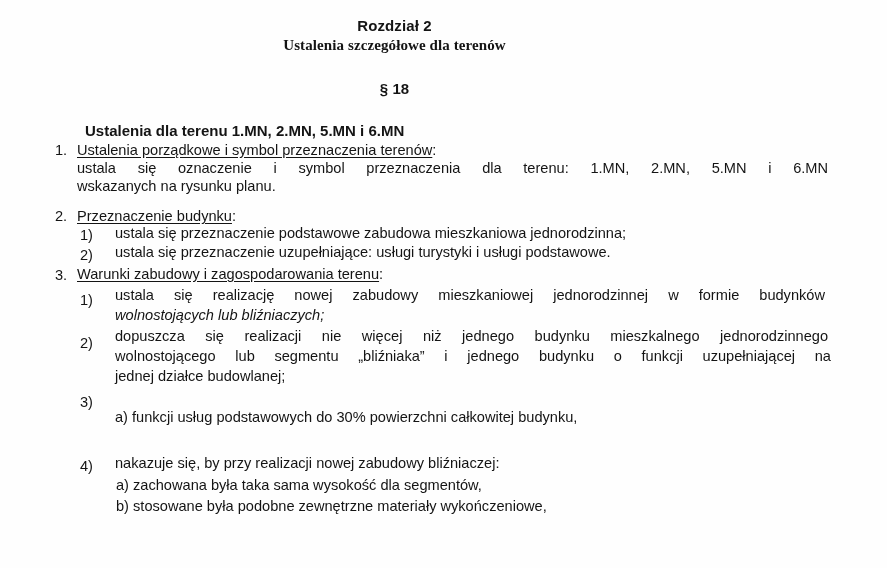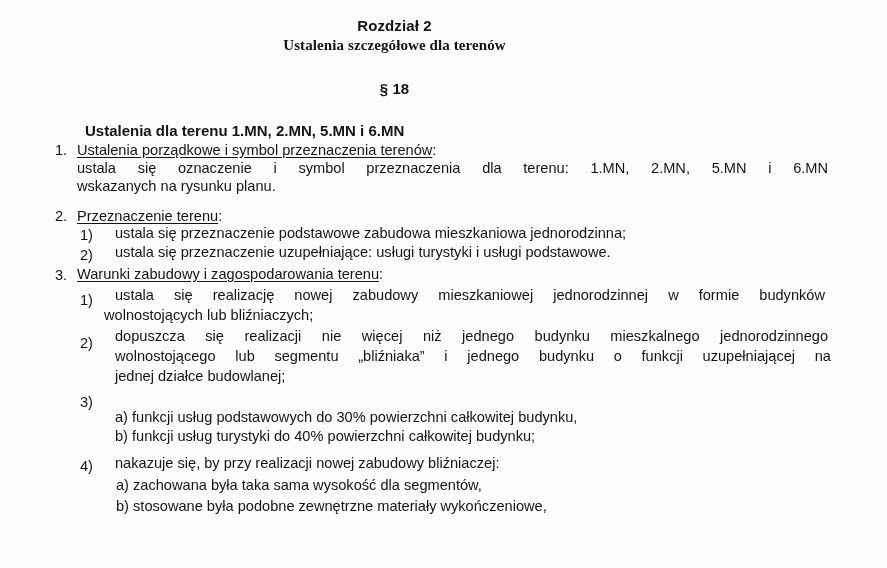--- a/index.html
+++ b/index.html
@@ -59,43 +59,42 @@
 
   <div class="abs" style="left:55px; top:141px;">1.</div>
   <div class="abs" style="left:77px; top:141px;">
     <span class="ul">Ustalenia porządkowe i symbol przeznaczenia terenów</span><span>:</span>
   </div>
   <div class="abs justify" style="left:77px; top:159px; width:751px;">ustala się oznaczenie i symbol przeznaczenia dla terenu: 1.MN, 2.MN, 5.MN i 6.MN</div>
   <div class="abs" style="left:77px; top:177px;">wskazanych na  rysunku planu.</div>
 
   <div class="abs" style="left:55px; top:207px;">2.</div>
   <div class="abs" style="left:77px; top:207px;">
-    <span class="ul">Przeznaczenie terenu</span><span>:</span>
+    <span class="ul">Przeznaczenie budynku</span><span>:</span>
   </div>
   <div class="abs" style="left:80px; top:226px;">1)</div>
   <div class="abs" style="left:115px; top:224px;">ustala się przeznaczenie podstawowe  zabudowa mieszkaniowa jednorodzinna;</div>
   <div class="abs" style="left:80px; top:246px;">2)</div>
   <div class="abs" style="left:115px; top:243px;">ustala się przeznaczenie uzupełniające: usługi turystyki i usługi podstawowe.</div>
 
   <div class="abs" style="left:55px; top:266px;">3.</div>
   <div class="abs" style="left:77px; top:265px;">
     <span class="ul">Warunki zabudowy i zagospodarowania terenu</span><span>:</span>
   </div>
 
   <div class="abs" style="left:80px; top:291px;">1)</div>
   <div class="abs justify" style="left:115px; top:286px; width:710px;">ustala się realizację nowej zabudowy mieszkaniowej jednorodzinnej w formie budynków</div>
-  <div class="abs" style="left:104px; top:306px;">wolnostojących lub bliźniaczych;</div>
+  <div class="abs" style="left:115px; top:306px;font-style:italic;">wolnostojących lub bliźniaczych;</div>
 
   <div class="abs" style="left:80px; top:334px;">2)</div>
   <div class="abs justify" style="left:115px; top:327px; width:713px;">dopuszcza się realizacji nie więcej niż jednego budynku mieszkalnego jednorodzinnego</div>
   <div class="abs justify" style="left:115px; top:347px; width:716px;">wolnostojącego lub segmentu „bliźniaka” i jednego budynku o funkcji uzupełniającej  na</div>
   <div class="abs" style="left:115px; top:367px;">jednej działce budowlanej;</div>
 
   <div class="abs" style="left:80px; top:393px;">3)</div>
   <div class="abs" style="left:115px; top:408px;">a) funkcji usług podstawowych do 30% powierzchni całkowitej budynku,</div>
-  <div class="abs" style="left:115px; top:427px;">b) funkcji usług turystyki do 40% powierzchni całkowitej budynku;</div>
 
   <div class="abs" style="left:80px; top:457px;">4)</div>
   <div class="abs" style="left:115px; top:454px;">nakazuje się, by przy realizacji nowej zabudowy bliźniaczej:</div>
   <div class="abs" style="left:116px; top:476px;">a) zachowana była taka sama wysokość dla segmentów,</div>
   <div class="abs" style="left:116px; top:497px;">b) stosowane była podobne  zewnętrzne materiały wykończeniowe,</div>
 
 </div>
 
 </body></html>

